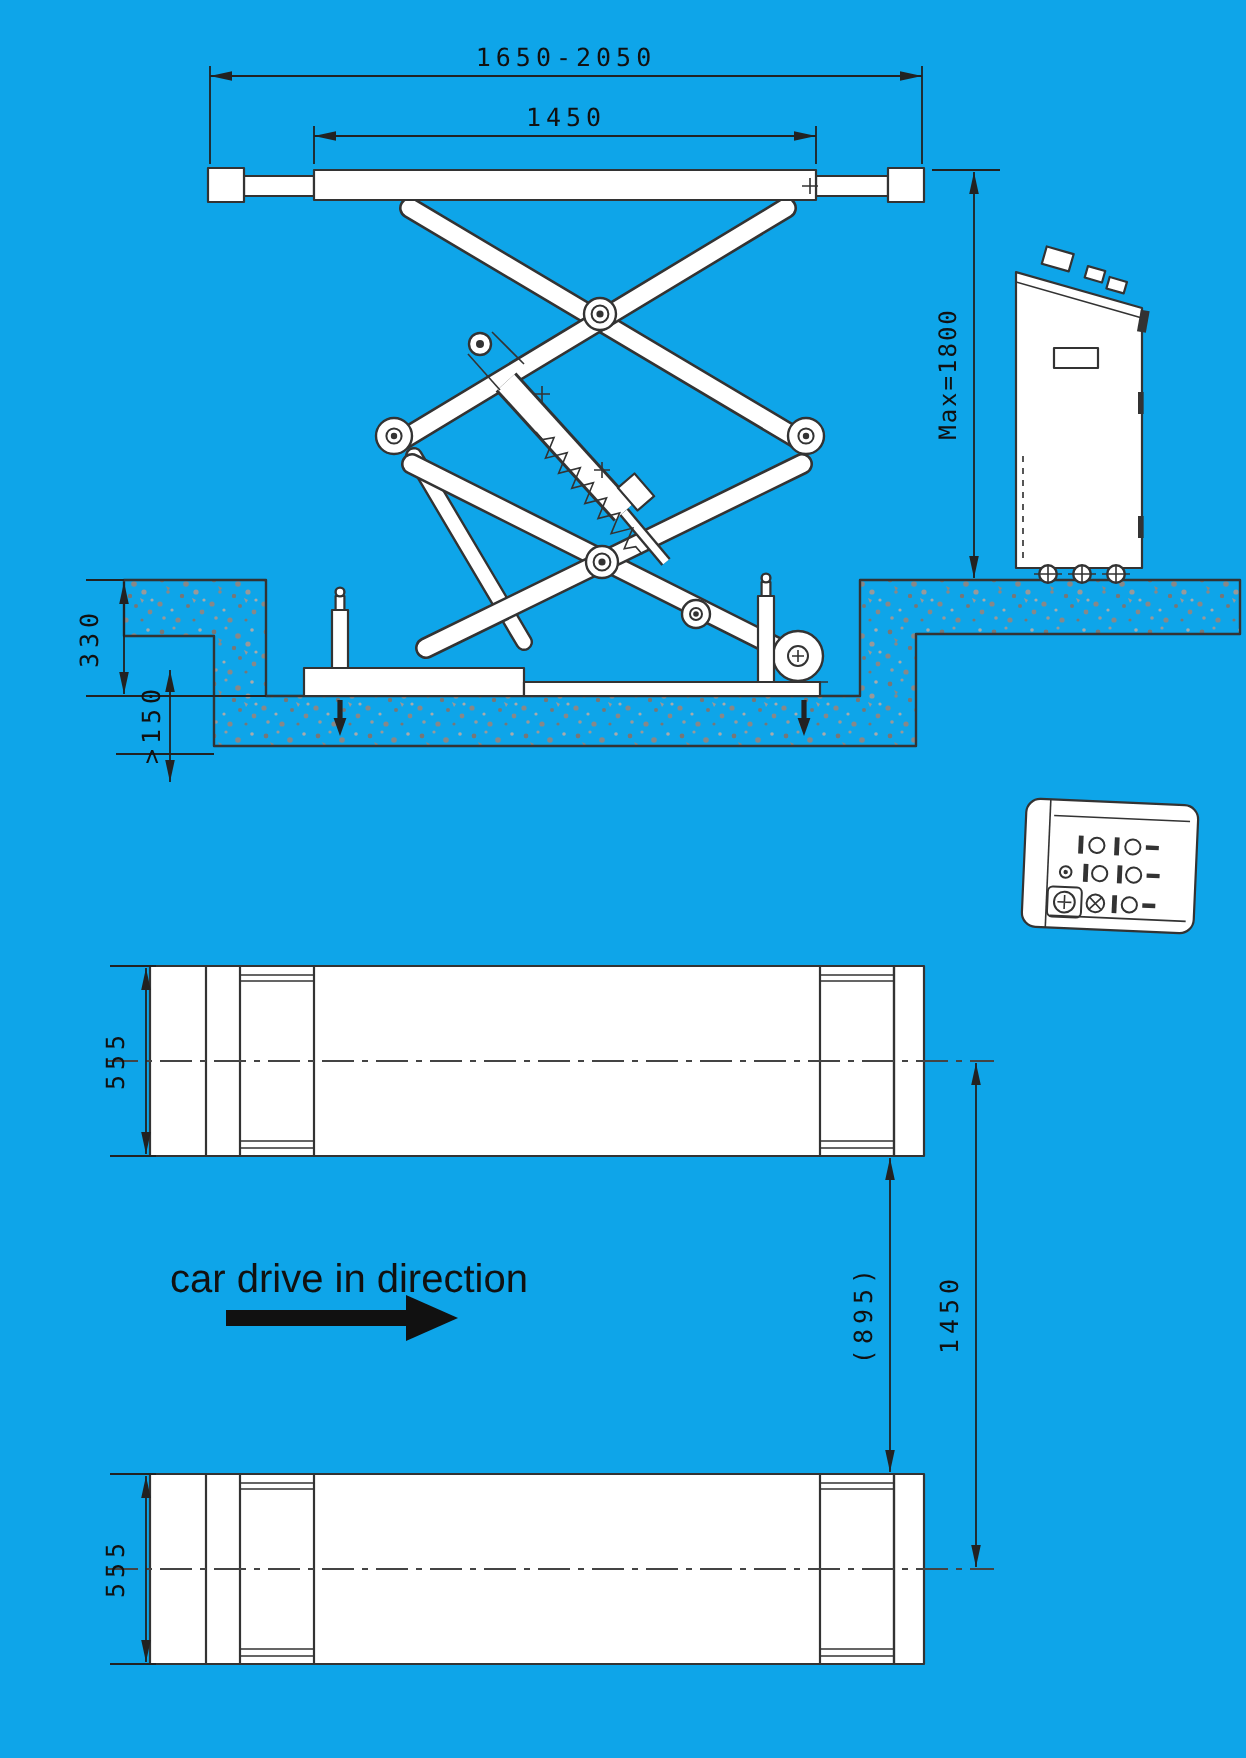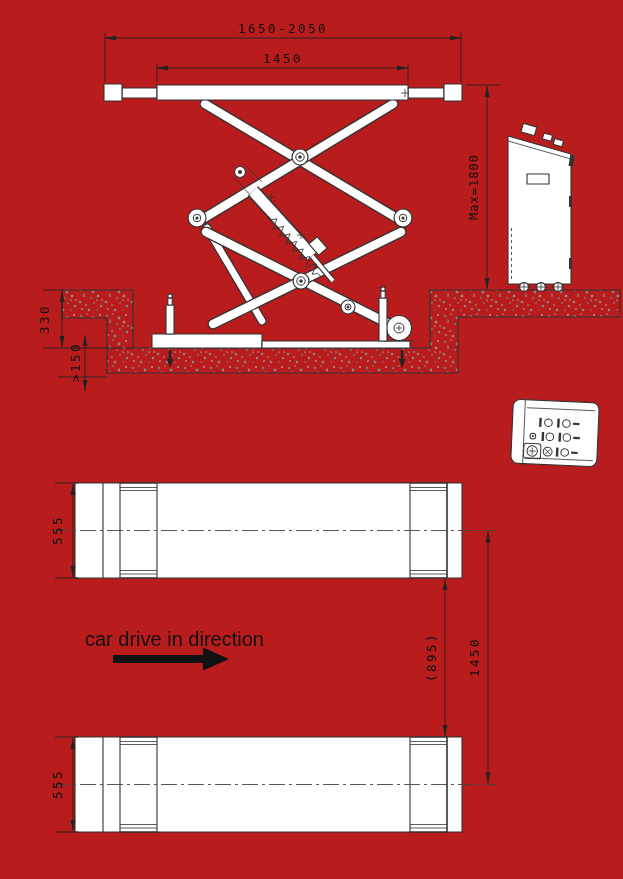--- a/index.html
+++ b/index.html
@@ -1,16 +1,16 @@
 <!DOCTYPE html>
 <html><head>
 <meta charset="utf-8">
 <style>
   html,body{margin:0;padding:0;background:#ffffff;}
-  #stage{width:623px;height:879px;position:relative;background:#b91c1c;overflow:hidden;}
+  #stage{width:623px;height:879px;position:relative;background:#0ea5e9;overflow:hidden;}
   svg{display:block;}
   .ol   {stroke:#333;fill:none;stroke-width:1.1;stroke-linejoin:round;}
   .olw  {fill:#fff;stroke:#333;stroke-width:1.1;stroke-linejoin:round;}
   .thin {stroke:#333;fill:none;stroke-width:0.8;}
   .dash {stroke:#444;fill:none;stroke-width:0.9;stroke-dasharray:3 3;}
   .dim  {stroke:#222;fill:none;stroke-width:0.9;}
   .ah   {fill:#222;stroke:none;}
   .cl   {stroke:#444;fill:none;stroke-width:0.9;stroke-dasharray:16 4 3 4;}
   .armb {stroke:#333;stroke-width:11;stroke-linecap:round;fill:none;}
   .armw {stroke:#fff;stroke-width:8.4;stroke-linecap:round;fill:none;}

